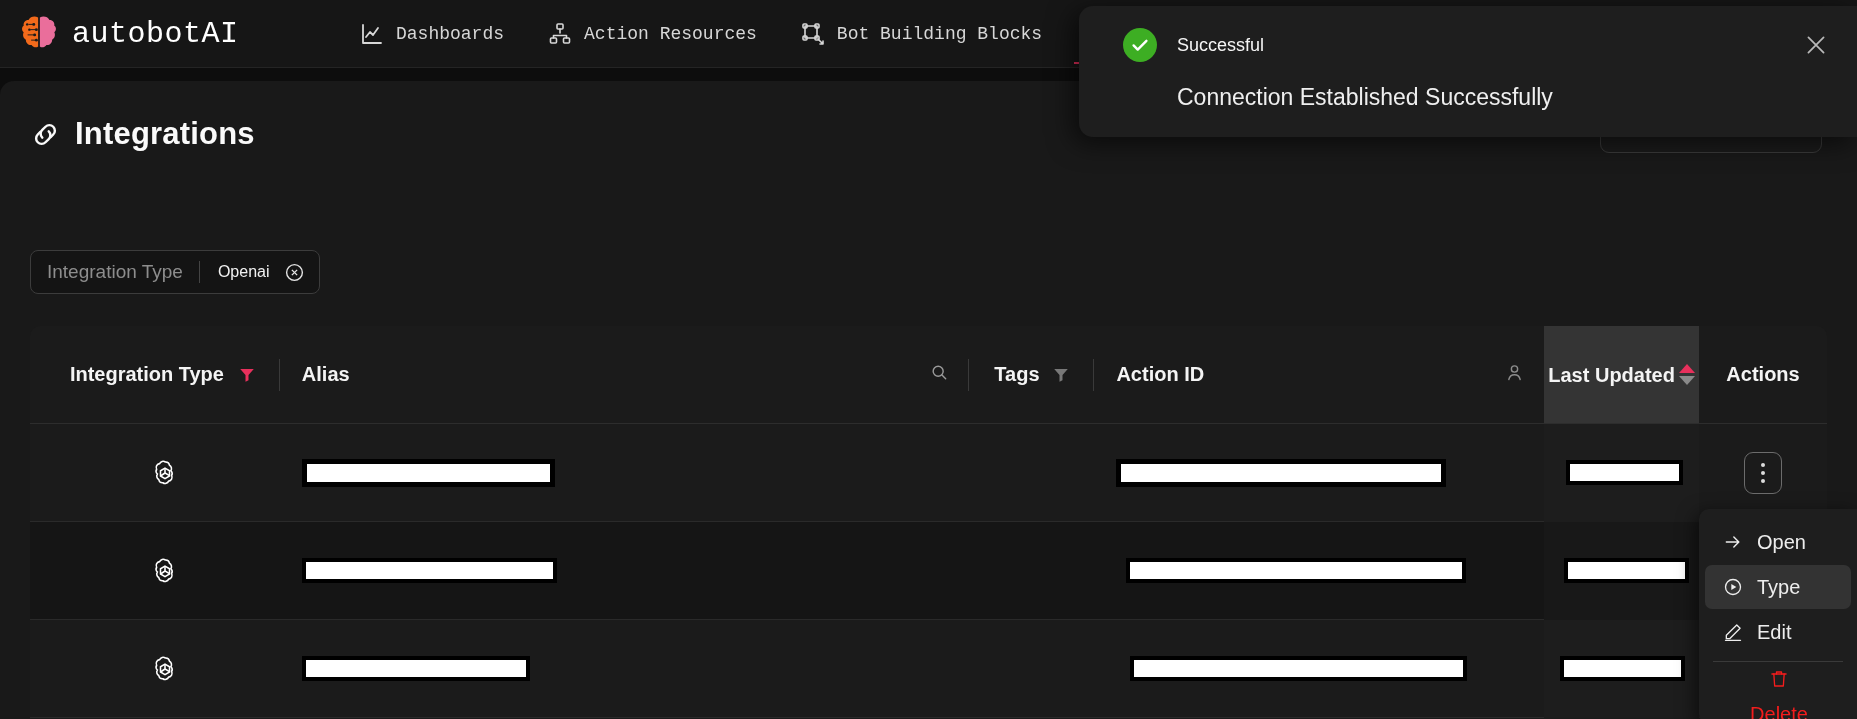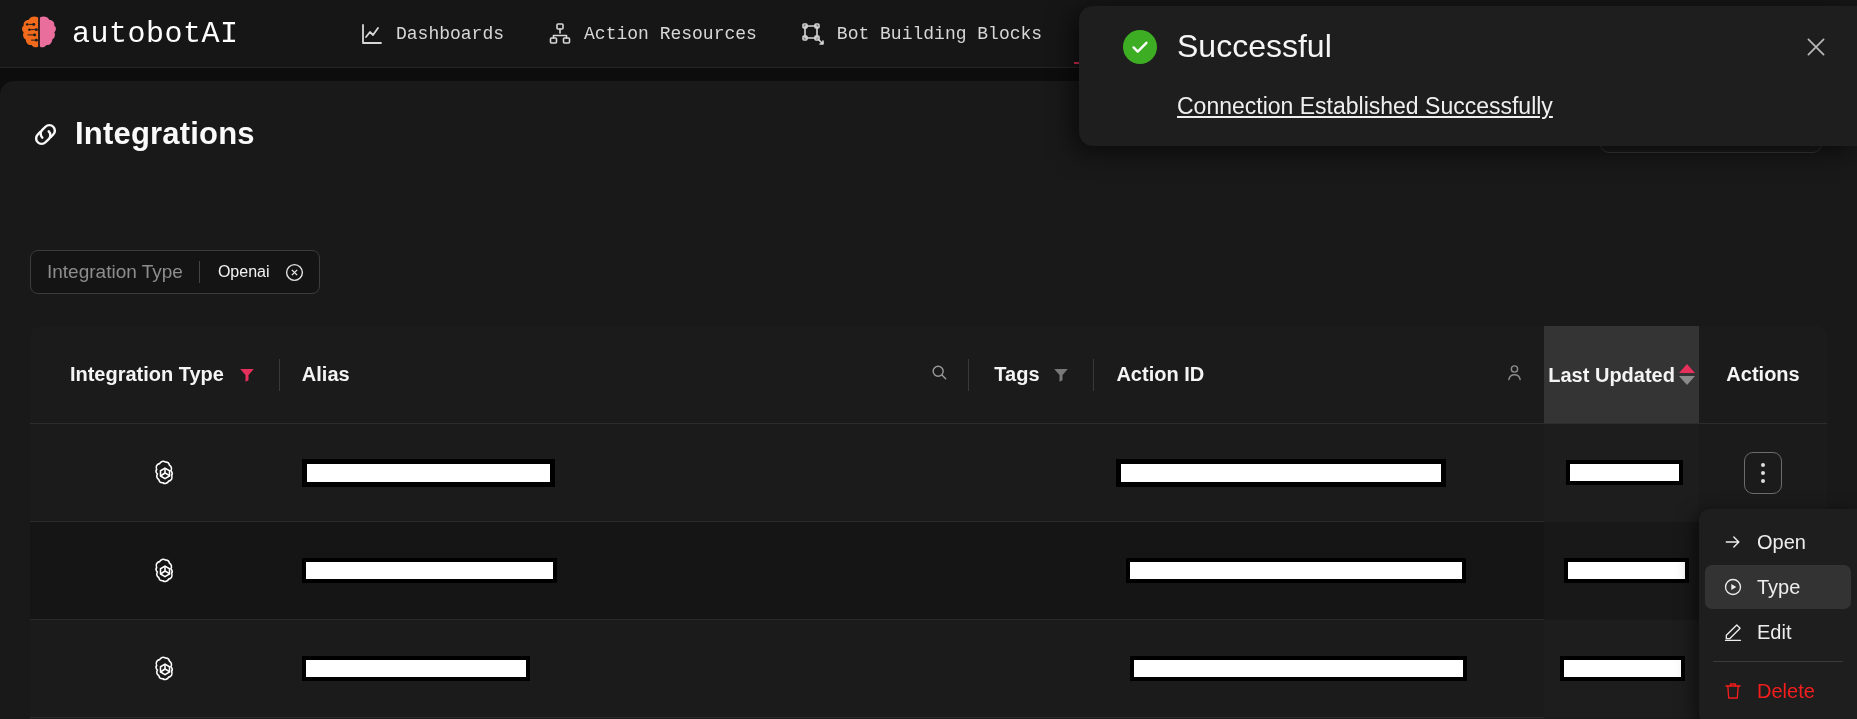--- a/index.html
+++ b/index.html
@@ -285,21 +285,21 @@
     display: flex; align-items: center; gap: 14px;
     height: 44px;
     padding: 0 16px 0 18px;
     font-size: 20px;
     color: #ededed;
     cursor: pointer;
     border-radius: 7px;
     margin: 1px 6px;
   }
   .ctx-item.hover { background: #333333; }
-  .ctx-item.danger { color: #f41d1d; }
+  .ctx-item.danger { color: #f41d1d; flex-direction: column; }
   .ctx-ico { width: 20px; height: 20px; display:block; flex:none; }
   .ctx-div { height:1px; background:#3a3a3a; margin: 7px 14px; }
 
   
   .toast {
     position: absolute;
     top: 6px; right: 0;
     width: 778px;
     min-height: 125px;
     background: #1e1e1e;
@@ -308,33 +308,32 @@
     box-shadow: -6px 6px 26px rgba(0,0,0,.6);
     z-index: 100;
   }
   .toast-top { display:flex; align-items:center; gap:20px; }
   .toast-check {
     width: 34px; height: 34px; border-radius: 50%;
     background: #3dae23;
     display:flex; align-items:center; justify-content:center;
     flex:none;
   }
-  .toast-title { font-size: 32px; color: #f5f5f5; }
+  .toast-title { font-size: 18px; color: #f5f5f5; }
   .toast-close {
     margin-left: auto;
     width: 26px; height: 26px;
     cursor: pointer;
     display:flex;align-items:center;justify-content:center;
   }
   .toast-msg {
-    margin-top: 28px;
+    margin-top: 22px;
     margin-left: 54px;
     font-size: 23px;
     color: #efefef;
-    text-decoration: underline;
   }
 </style>
 </head>
 <body>
 
 <div class="topnav">
 
   <div class="brand">
     <span class="brand-logo">
       <svg viewBox="0 0 48 48" width="42" height="42">

